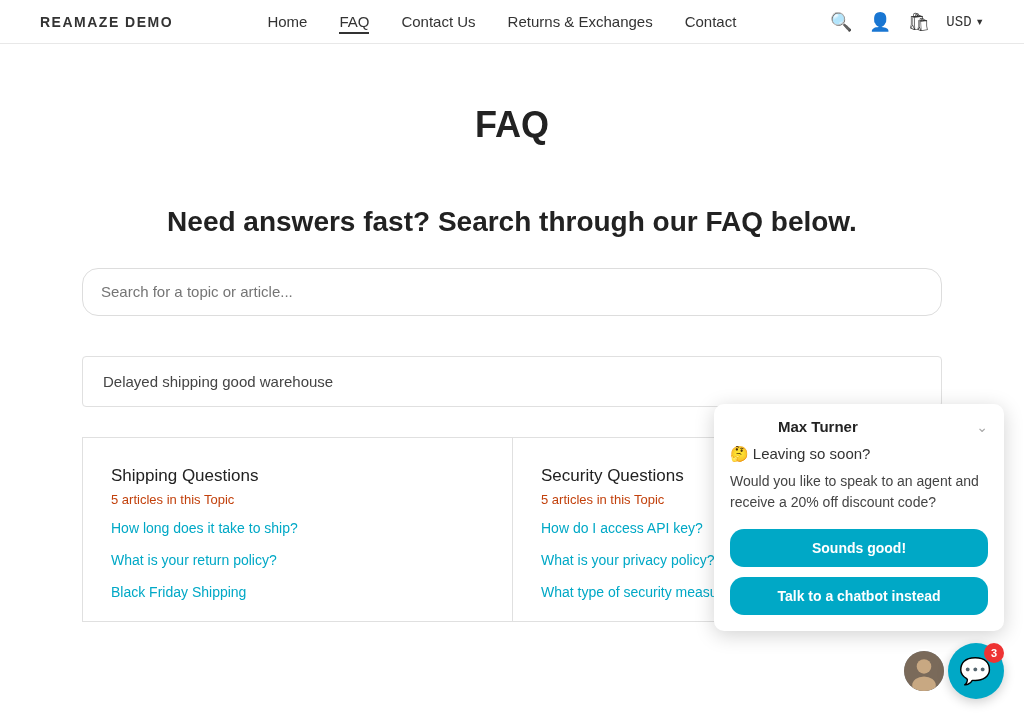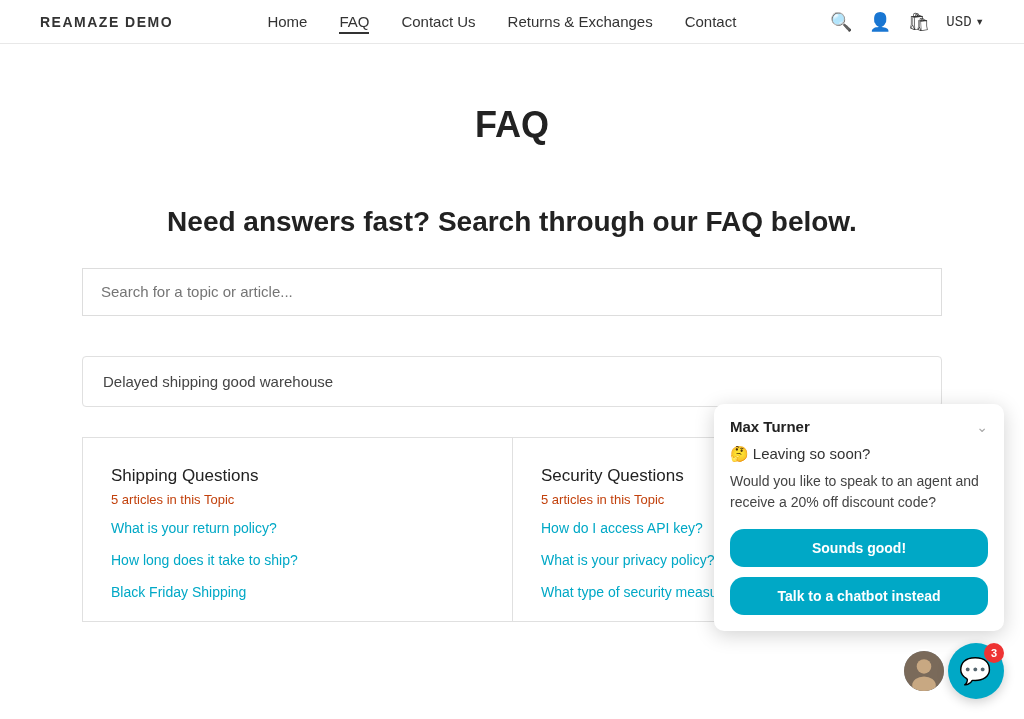--- a/index.html
+++ b/index.html
@@ -68,21 +68,21 @@
     }
     .faq-subtitle {
       text-align: center;
       font-size: 28px;
       font-weight: 700;
       margin-bottom: 30px;
       color: #222;
     }
     .search-wrapper {
       border: 1px solid #ddd;
-      border-radius: 0;
+      border-radius: 16px;
       padding: 14px 18px;
       margin-bottom: 40px;
     }
     .search-input {
       width: 100%;
       border: none;
       outline: none;
       font-size: 15px;
       color: #999;
       background: transparent;
@@ -150,20 +150,21 @@
       border-radius: 10px;
       box-shadow: 0 4px 20px rgba(0,0,0,0.18);
       margin-bottom: 12px;
       overflow: hidden;
     }
     .chat-popup-header {
       display: flex;
       align-items: center;
       justify-content: space-between;
       padding: 14px 16px 10px;
+      margin-left: 48px;
     }
     .chat-agent-name {
       font-weight: 700;
       font-size: 15px;
       color: #222;
     }
     .chat-chevron {
       color: #aaa;
       font-size: 14px;
       cursor: pointer;
@@ -283,22 +284,22 @@
   <div class="delayed-banner">
     <span>Delayed shipping good warehouse</span>
   </div>
 
   <div class="topic-grid">
 
     <div class="topic-card">
       <div class="topic-title">Shipping Questions</div>
       <div class="topic-count">5 articles in this Topic</div>
       <ul class="topic-links">
+        <li><a href="#">How long does it take to ship?</a></li>
         <li><a href="#">What is your return policy?</a></li>
-        <li><a href="#">How long does it take to ship?</a></li>
         <li><a href="#">Black Friday Shipping</a></li>
       </ul>
     </div>
 
     <div class="topic-card">
       <div class="topic-title">Security Questions</div>
       <div class="topic-count">5 articles in this Topic</div>
       <ul class="topic-links">
         <li><a href="#">How do I access API key?</a></li>
         <li><a href="#">What is your privacy policy?</a></li>

